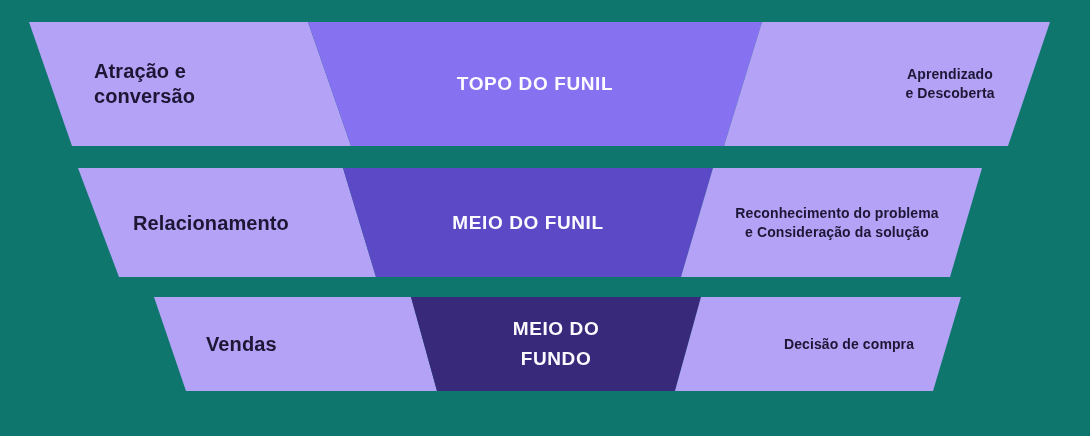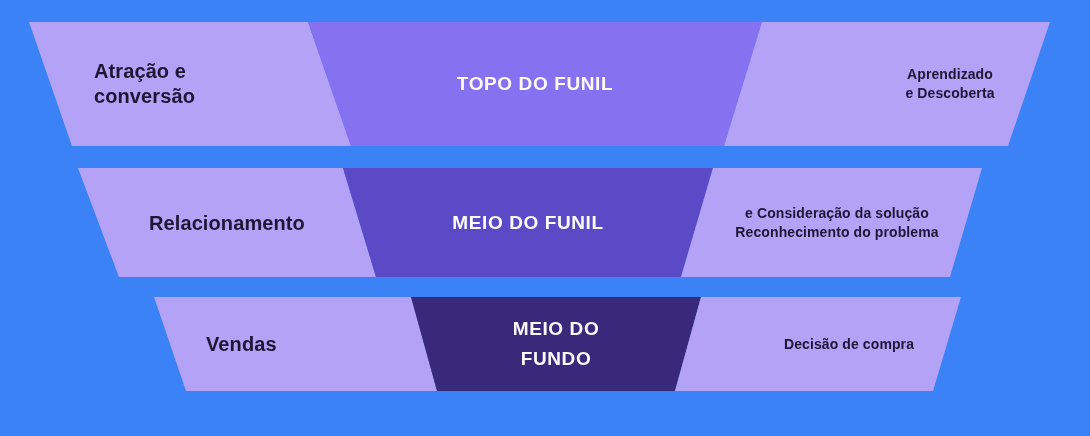--- a/index.html
+++ b/index.html
@@ -48,21 +48,21 @@
   }
   .label span { display: block; }
 
   .left-label {
     font-size: 20px;
     font-weight: 800;
     line-height: 25px;
     letter-spacing: 0.1px;
   }
   .row1 .left-label { left: 94px; }
-  .row2 .left-label { left: 133px; margin-left: 16px; }
+  .row2 .left-label { left: 133px; }
   .row3 .left-label { left: 178px; }
 
   .stage-title {
     font-size: 19px;
     font-weight: 800;
     letter-spacing: 0.6px;
     line-height: 30px;
     text-align: center;
   }
   .row1 .stage-title { left: 308px; width: 454px; }
@@ -76,21 +76,21 @@
     text-align: center;
     letter-spacing: 0.1px;
   }
   .row1 .right-label { left: 800px; width: 300px; }
   .row2 .right-label { left: 687px; width: 300px; }
   .row3 .right-label { left: 671px; width: 300px; }
 </style>
 </head>
 <body>
 
-<div class="canvas" style="background-color: #3b82f6;">
+<div class="canvas" style="background-color: #0f766e;">
 
   <div class="row row1">
     <div class="seg seg-left" style="background-color: rgb(179, 162, 246);"></div>
     <div class="seg seg-middle" style="background-color: rgb(134, 113, 240);"></div>
     <div class="seg seg-right" style="background-color: rgb(179, 162, 246);"></div>
 
     <div class="label left-label" style="color: rgb(29, 22, 53);">
       <span>Atração e</span>
       <span>conversão</span>
     </div>
@@ -112,22 +112,22 @@
 
     <div class="label left-label" style="color: rgb(29, 22, 53);">
       <span>Relacionamento</span>
     </div>
 
     <div class="label stage-title" style="color: rgb(251, 250, 255);">
       <span>MEIO DO FUNIL</span>
     </div>
 
     <div class="label right-label" style="color: rgb(29, 22, 53);">
+      <span>Reconhecimento do problema</span>
       <span>e Consideração da solução</span>
-      <span>Reconhecimento do problema</span>
     </div>
   </div>
 
   <div class="row row3">
     <div class="seg seg-left" style="background-color: rgb(179, 162, 246);"></div>
     <div class="seg seg-middle" style="background-color: rgb(56, 41, 123);"></div>
     <div class="seg seg-right" style="background-color: rgb(179, 162, 246);"></div>
 
     <div class="label left-label" style="color: rgb(29, 22, 53);">
       <span>Vendas</span>

